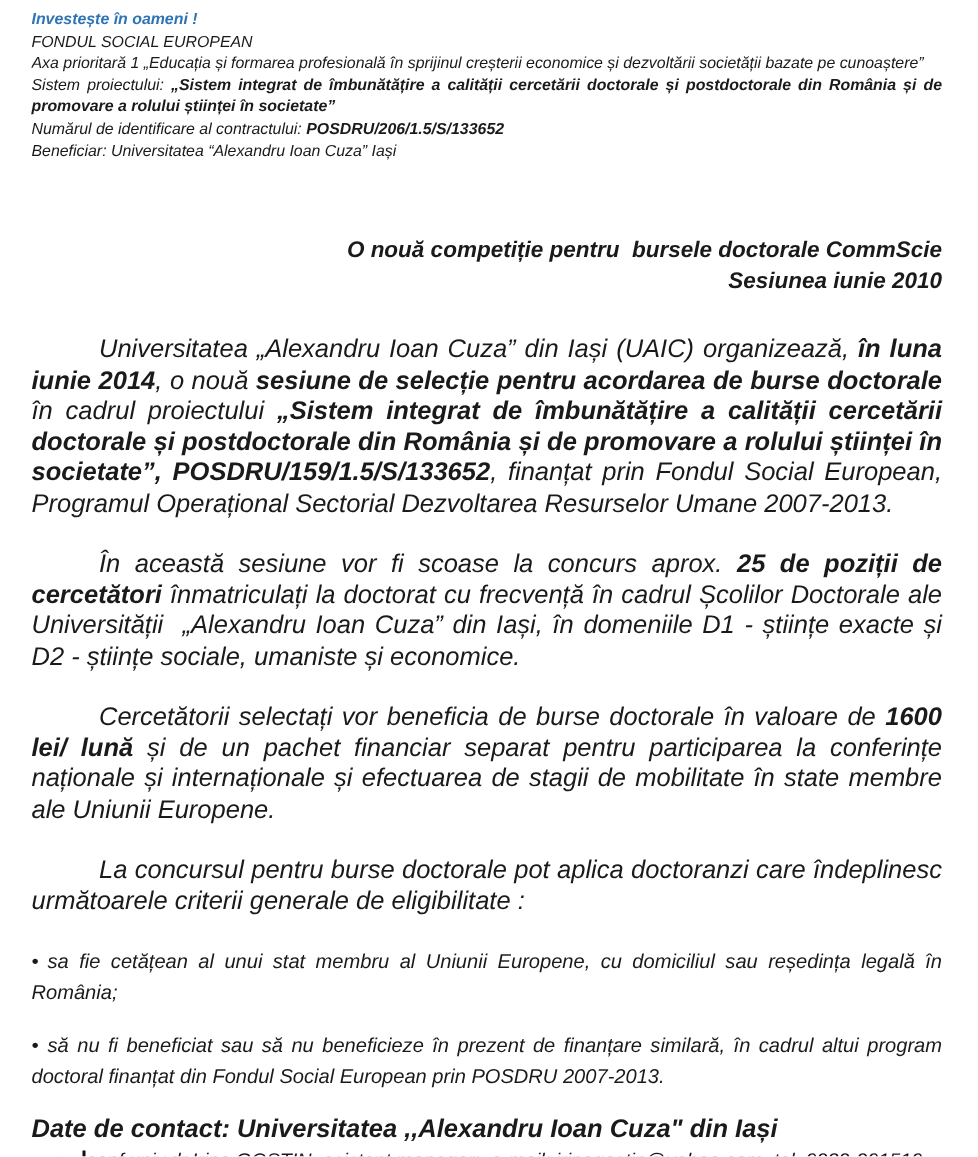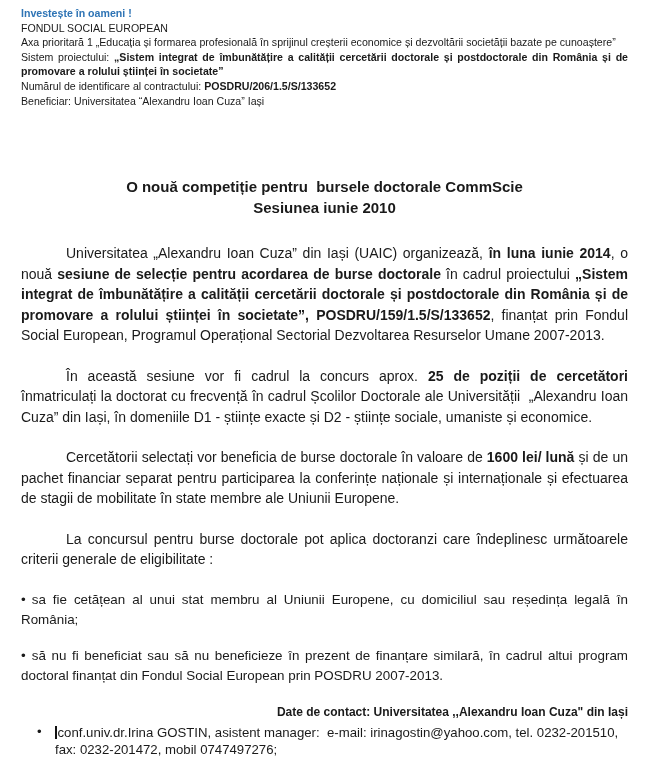--- a/index.html
+++ b/index.html
@@ -6,60 +6,60 @@
   .page {
     position: relative;
     width: 652px;
     height: 771px;
     box-sizing: border-box;
     background: #ffffff;
     color: #1a1a1a;
     font-family: "Liberation Sans", "DejaVu Sans", sans-serif;
     padding: 6px 24px 0 21px;
     overflow: hidden;
+    font-style: italic;
   }
   
   .hdr p { margin: 0; font-size: 10.6px; line-height: 14.6px; }
   .nowrap { white-space: nowrap; overflow: hidden; }
   .just { text-align: justify; }
   .bold { font-weight: bold; }
   
   .doc-title {
-    margin-top: 68px;
-    text-align: center;
+    margin-top: 48px;
+    text-align: right;
     font-weight: bold;
     font-size: 15px;
     line-height: 21px;
   }
   
   .body-copy { margin-top: 25px; }
   .para {
     margin: 0 0 20px 0;
-    font-size: 14px;
+    font-size: 17px;
     line-height: 20.5px;
     text-align: justify;
     text-indent: 45px;
   }
   .para b { font-weight: bold; }
   
   .elig { margin-top: 8px; }
   .elig-item {
     margin: 0 0 15px 0;
     font-size: 13.4px;
     line-height: 20.5px;
     text-align: justify;
   }
   .bchar { margin-right: 6px; }
   
   .contact-head {
     margin: 10px 0 2px 0;
-    font-size: 12px;
+    font-size: 17px;
     line-height: 20px;
     font-weight: bold;
-    text-align: right;
   }
   .contact { margin-left: 14px; font-size: 13.2px; line-height: 17.2px; }
   .c-item { position: relative; padding-left: 20px; }
   .cdot { position: absolute; left: 2px; top: -1px; }
   .caret {
     display: inline-block;
     width: 1.5px;
     height: 13px;
     background: #111;
     vertical-align: -2px;
@@ -82,21 +82,21 @@
 
   <div class="doc-title">
     <div>O nouă competiție pentru&nbsp; bursele doctorale CommScie</div>
     <div>Sesiunea iunie 2010</div>
   </div>
 
   <div class="body-copy">
 
     <p class="para"><span>Universitatea „Alexandru Ioan Cuza” din Iași (UAIC) organizează, </span><b>în luna iunie 2014</b><span>, o nouă </span><b>sesiune de selecție pentru acordarea de burse doctorale</b><span> în cadrul proiectului </span><b>„Sistem integrat de îmbunătățire a calității cercetării doctorale și postdoctorale din România și de promovare a rolului științei în societate”, POSDRU/159/1.5/S/133652</b><span>, finanțat prin Fondul Social European, Programul Operațional Sectorial Dezvoltarea Resurselor Umane 2007-2013.</span></p>
 
-    <p class="para"><span>În această sesiune vor fi cadrul la concurs aprox. </span><b>25 de poziții de cercetători</b><span> înmatriculați la doctorat cu frecvență în cadrul Școlilor Doctorale ale Universității&nbsp; „Alexandru Ioan Cuza” din Iași, în domeniile D1 - științe exacte și D2 - științe sociale, umaniste și economice.</span></p>
+    <p class="para"><span>În această sesiune vor fi scoase la concurs aprox. </span><b>25 de poziții de cercetători</b><span> înmatriculați la doctorat cu frecvență în cadrul Școlilor Doctorale ale Universității&nbsp; „Alexandru Ioan Cuza” din Iași, în domeniile D1 - științe exacte și D2 - științe sociale, umaniste și economice.</span></p>
 
     <p class="para"><span>Cercetătorii selectați vor beneficia de burse doctorale în valoare de </span><b>1600 lei/ lună</b><span> și de un pachet financiar separat pentru participarea la conferințe naționale și internaționale și efectuarea de stagii de mobilitate în state membre ale Uniunii Europene.</span></p>
 
     <p class="para"><span>La concursul pentru burse doctorale pot aplica doctoranzi care îndeplinesc următoarele criterii generale de eligibilitate :</span></p>
 
     <div class="elig">
       <p class="elig-item"><span class="bchar">•</span><span>sa fie cetățean al unui stat membru al Uniunii Europene, cu domiciliul sau reședința legală în România;</span></p>
       <p class="elig-item"><span class="bchar">•</span><span>să nu fi beneficiat sau să nu beneficieze în prezent de finanțare similară, în cadrul altui program doctoral finanțat din Fondul Social European prin POSDRU 2007-2013.</span></p>
     </div>
 

